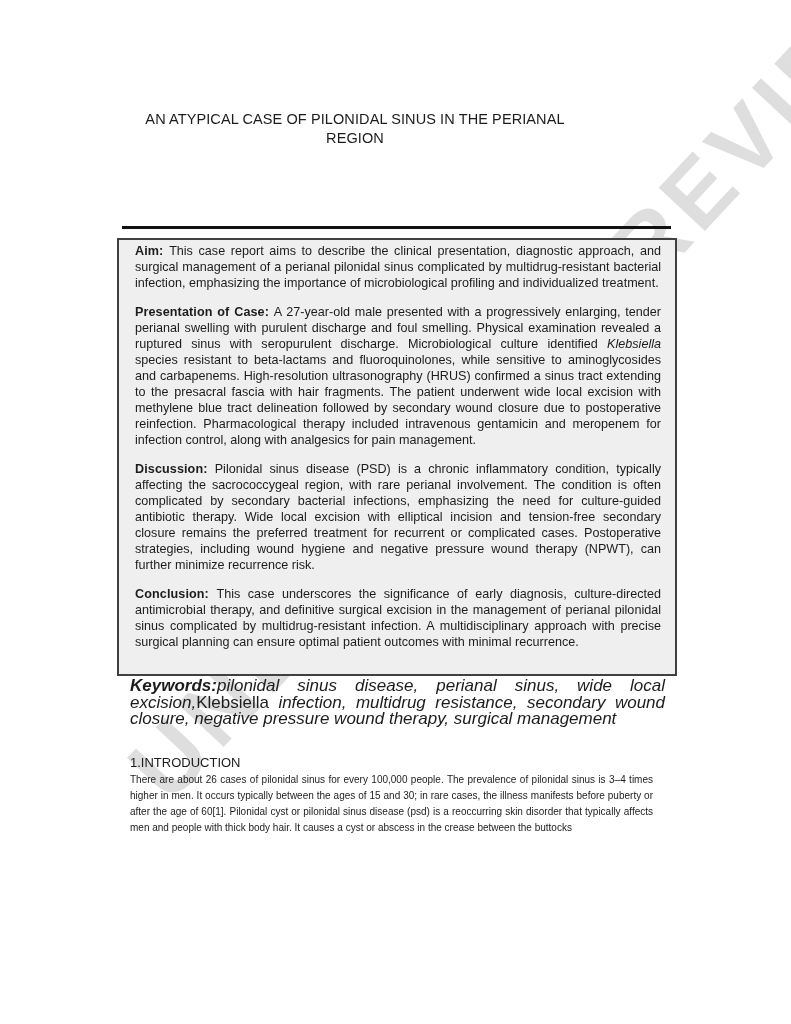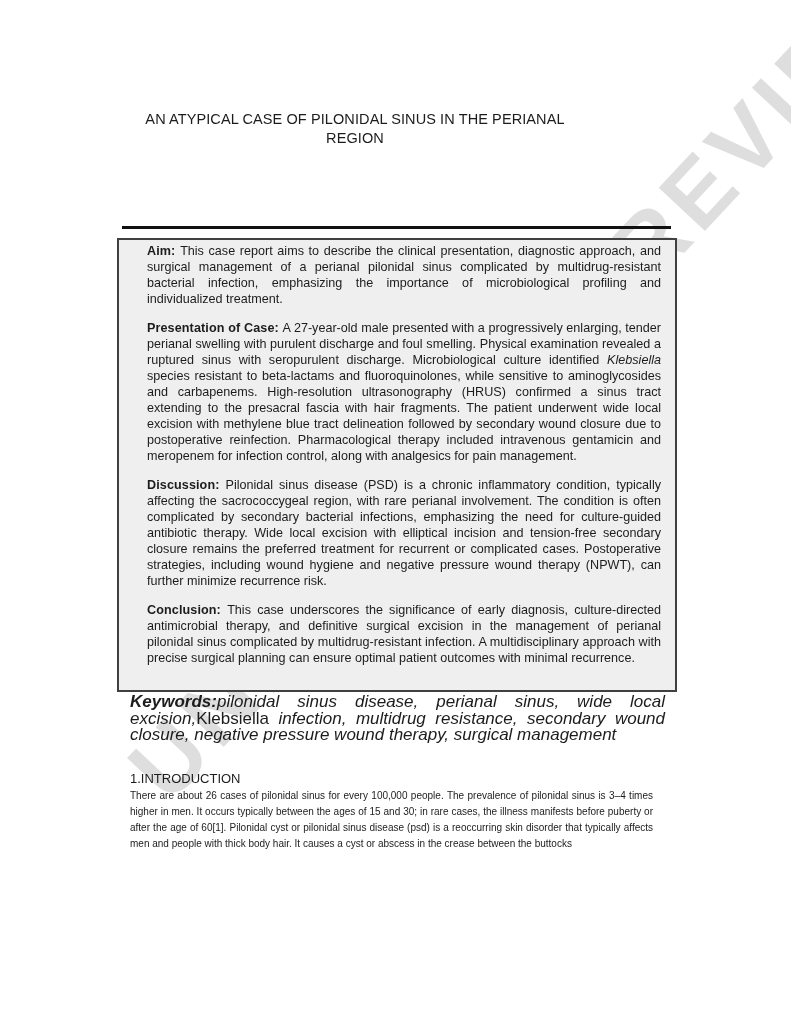--- a/index.html
+++ b/index.html
@@ -37,21 +37,21 @@
   .rule{
     margin:78px -6px 0 -8px;height:3px;background:var(--rule);
   }
   .abstract-heading{
     margin:4px 0 0 0;font-weight:bold;font-size:13.5px;line-height:17.5px;
   }
   .abstract-box{
     margin:9px -12px 0 -13px;
     background:var(--box-bg);
     border:2px solid var(--box-border);
-    padding:3px 14px 24px 28px;
+    padding:3px 14px 24px 16px;
   }
   .abs-para{
     margin:13px 0 0 0;
     font-size:12.6px;line-height:16px;text-align:justify;
   }
   .abs-para:first-child{margin-top:0;}
   .abs-para b{letter-spacing:0.1px;}
   .keywords{
     margin:2px 0 0 0;
     font-size:17px;line-height:16.5px;text-align:justify;

